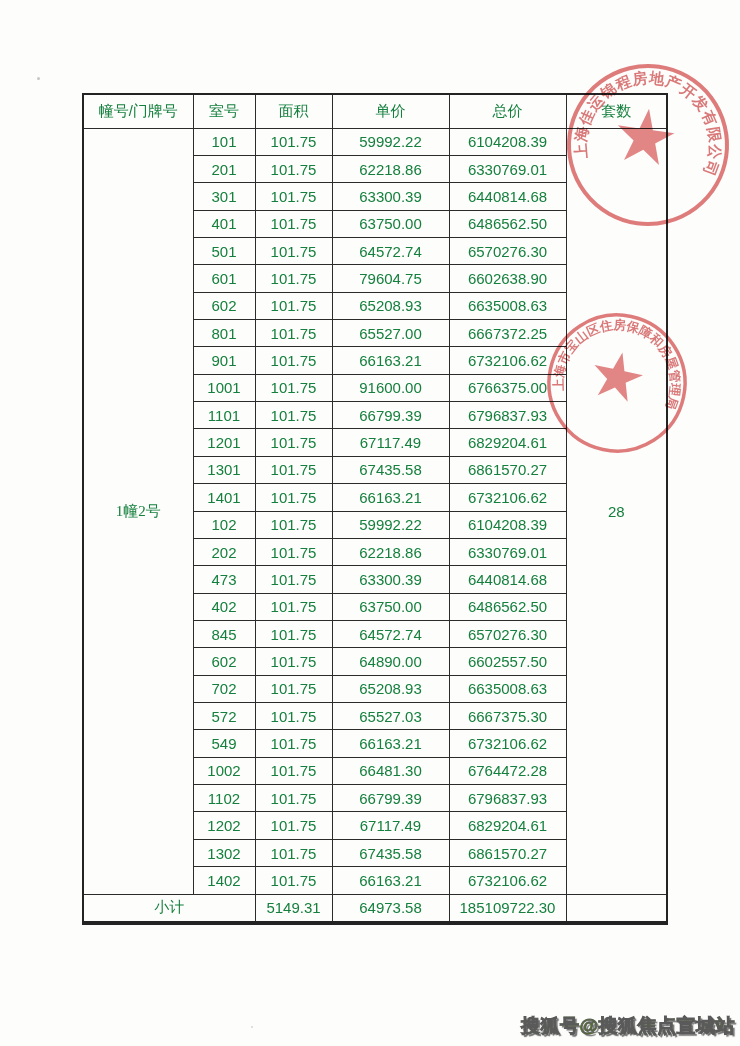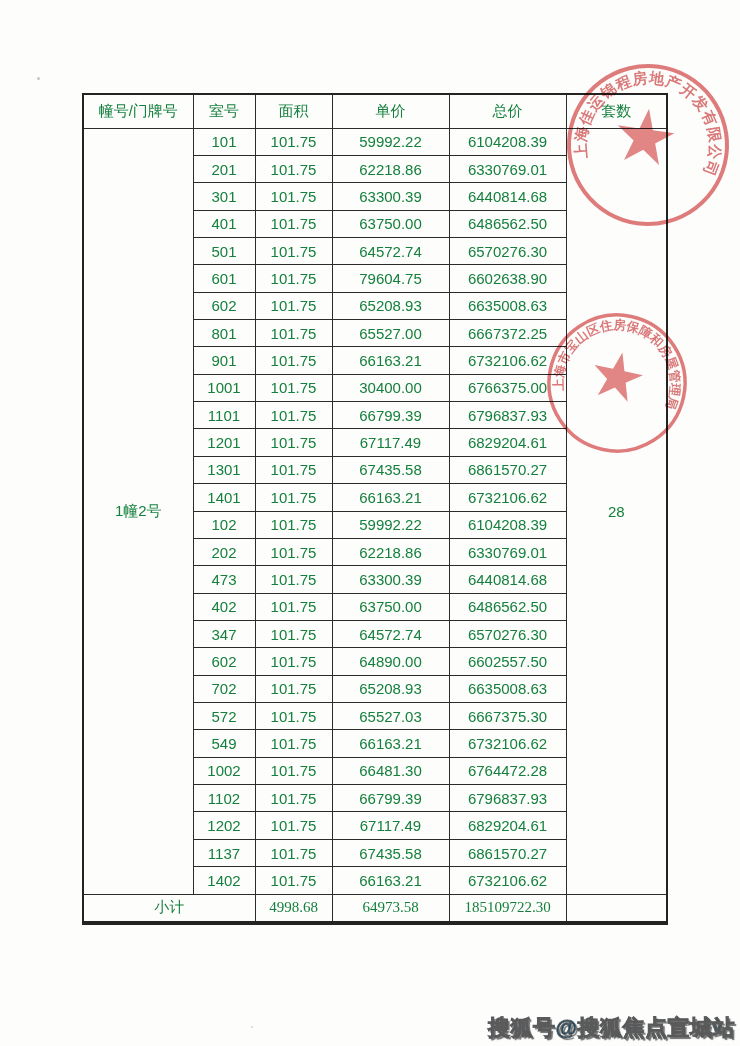--- a/index.html
+++ b/index.html
@@ -30,22 +30,22 @@
     vertical-align: middle;
     font-size: 15px;
     font-weight: 400;
     padding: 0;
     overflow: hidden;
     white-space: nowrap;
   }
   thead tr { height: 34px; }
   tbody tr { height: 27.36px; }
   tfoot tr { height: 29px; }
-  td.building-cell { font-weight: 700; }
-  tfoot td { font-size: 15px; font-family: Liberation Serif, serif; }
+  td.building-cell { font-weight: 700; font-family: Liberation Serif, serif; }
+  tfoot td { font-size: 15px; }
 
   
   .stamp {
     position: absolute;
     mix-blend-mode: multiply;
     opacity: 0.82;
     pointer-events: none;
   }
   .stamp1 { left: 560px; top: 57px; width: 176px; height: 176px; }
   .stamp2 { left: 542px; top: 308px; width: 150px; height: 150px; }
@@ -56,24 +56,24 @@
     font-family: "Liberation Sans", sans-serif;
     font-weight: 700;
   }
   .t1 { font-size: 15px; letter-spacing: 0.8px; }
   .t2 { font-size: 12.6px; letter-spacing: 0px; }
 
   
   .watermark {
     position: absolute;
     right: 5px; top: 1013px;
-    font-size: 22px;
+    font-size: 19px;
     font-weight: 700;
     letter-spacing: 0.5px;
-    color: #0c4a6e;
+    color: #4d7c0f;
     -webkit-text-stroke: 0.8px #5a5a5a;
     text-shadow: 2px 2px 1px #6e6e6e, -1px -1px 0 #ffffff;
   }
 
   
   .speck { position: absolute; background: #c6c6c6; border-radius: 50%; }
   .s1 { left: 37px; top: 77px; width: 3px; height: 3px; }
   .s2 { left: 251px; top: 1026px; width: 2px; height: 2px; opacity: .7; }
 </style>
 </head>
@@ -156,21 +156,21 @@
         </tr>
         <tr>
           <td>901</td>
           <td>101.75</td>
           <td>66163.21</td>
           <td>6732106.62</td>
         </tr>
         <tr>
           <td>1001</td>
           <td>101.75</td>
-          <td>30400.00</td>
+          <td>91600.00</td>
           <td>6766375.00</td>
         </tr>
         <tr>
           <td>1101</td>
           <td>101.75</td>
           <td>66799.39</td>
           <td>6796837.93</td>
         </tr>
         <tr>
           <td>1201</td>
@@ -208,21 +208,21 @@
           <td>63300.39</td>
           <td>6440814.68</td>
         </tr>
         <tr>
           <td>402</td>
           <td>101.75</td>
           <td>63750.00</td>
           <td>6486562.50</td>
         </tr>
         <tr>
-          <td>347</td>
+          <td>845</td>
           <td>101.75</td>
           <td>64572.74</td>
           <td>6570276.30</td>
         </tr>
         <tr>
           <td>602</td>
           <td>101.75</td>
           <td>64890.00</td>
           <td>6602557.50</td>
         </tr>
@@ -256,36 +256,36 @@
           <td>66799.39</td>
           <td>6796837.93</td>
         </tr>
         <tr>
           <td>1202</td>
           <td>101.75</td>
           <td>67117.49</td>
           <td>6829204.61</td>
         </tr>
         <tr>
-          <td>1137</td>
+          <td>1302</td>
           <td>101.75</td>
           <td>67435.58</td>
           <td>6861570.27</td>
         </tr>
         <tr>
           <td>1402</td>
           <td>101.75</td>
           <td>66163.21</td>
           <td>6732106.62</td>
         </tr>
       </tbody>
     <tfoot>
       <tr class="subtotal-row">
         <td colspan="2">小计</td>
-        <td>4998.68</td>
+        <td>5149.31</td>
         <td>64973.58</td>
         <td>185109722.30</td>
         <td></td>
       </tr>
     </tfoot>
   </table>
 
   <div class="stamp stamp1">
     <svg width="176" height="176" viewBox="-88 -88 176 176" xmlns="http://www.w3.org/2000/svg">
       <defs>

